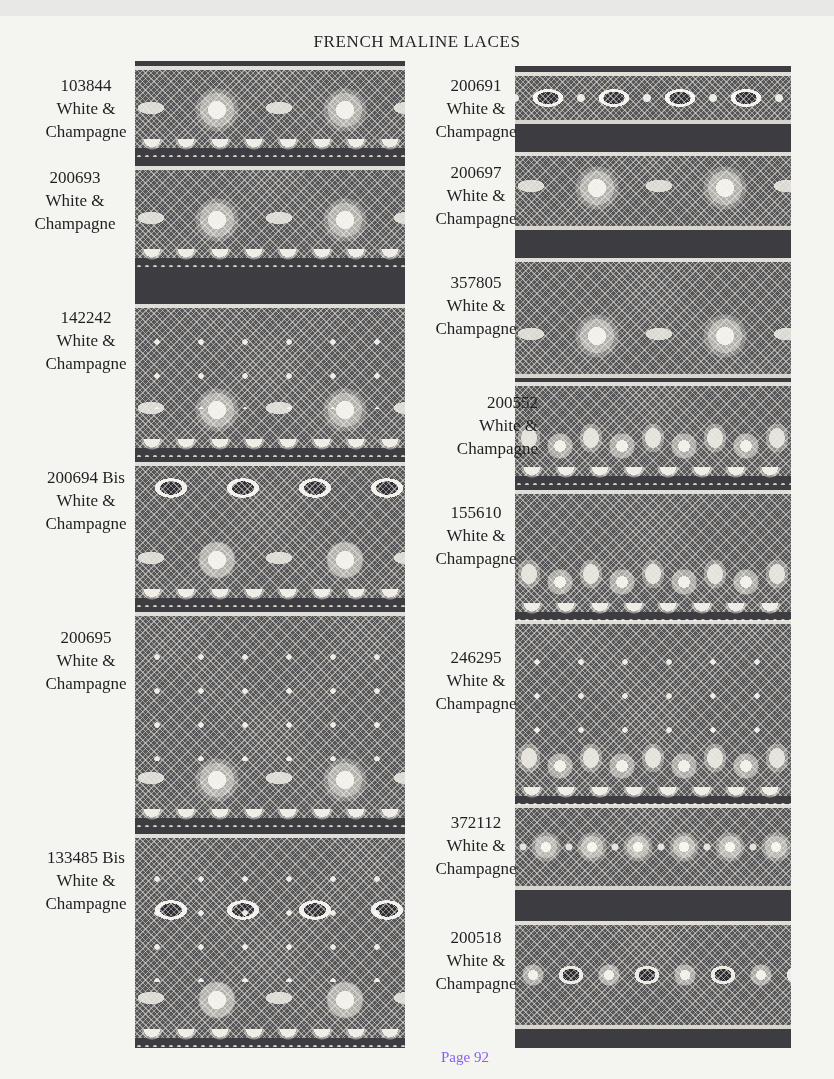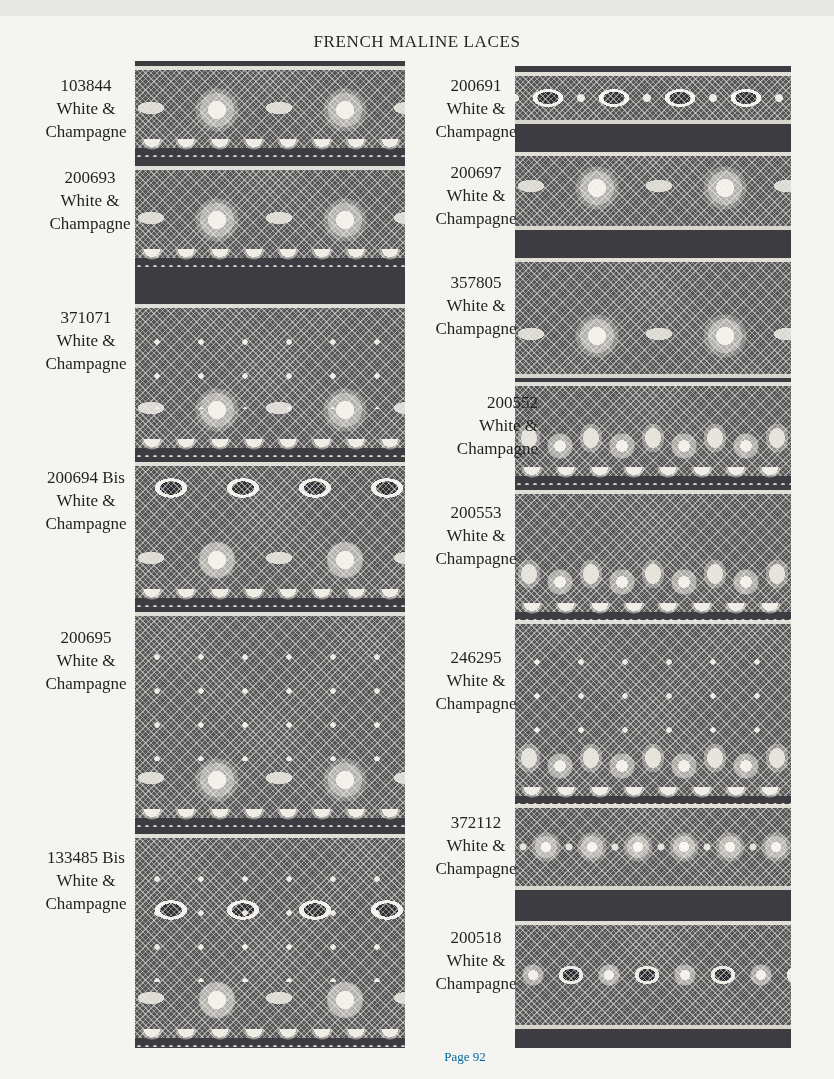--- a/index.html
+++ b/index.html
@@ -7,21 +7,21 @@
     position:relative;width:834px;height:1079px;margin:16px auto;
     background:#f4f4f1;overflow:hidden;
     font-family:"Liberation Serif","DejaVu Serif",serif;color:#1f1f1f;
   }
   .title{
     position:absolute;top:16px;left:0;right:0;text-align:center;
     font-size:17px;letter-spacing:.6px;color:#262626;
   }
   .footer{
     position:absolute;top:1033px;left:398px;width:134px;text-align:center;
-    font-size:13px;color:#0369a1;
+    font-size:15px;color:#8b5cf6;
   }
   .panel{position:absolute;background:#3c3c41;}
   .label{position:absolute;text-align:center;font-size:17px;line-height:23px;color:#1f1f1f;}
   
   .lace{
     position:absolute;left:0;right:0;
     background-color:rgba(233,230,220,.16);
     border-top:4px solid rgba(244,241,233,.88);
   }
   .lace::before{
@@ -115,27 +115,27 @@
       </div>
       <div class="lace m-eyelet-roses scalloped" style="top: 773px; height: 200px; --ey: 58px;">
         <div class="dots"></div>
       </div>
     </div>
     <div class="label" style="left: 24px; top: 58px; width: 124px;">
       <div>103844</div>
       <div>White &amp;</div>
       <div>Champagne</div>
     </div>
-    <div class="label" style="left: 28px; top: 150px; width: 124px;">
+    <div class="label" style="left: 13px; top: 150px; width: 124px;">
       <div>200693</div>
       <div>White &amp;</div>
       <div>Champagne</div>
     </div>
     <div class="label" style="left: 24px; top: 290px; width: 124px;">
-      <div>371071</div>
+      <div>142242</div>
       <div>White &amp;</div>
       <div>Champagne</div>
     </div>
     <div class="label" style="left: 24px; top: 450px; width: 124px;">
       <div>200694 Bis</div>
       <div>White &amp;</div>
       <div>Champagne</div>
     </div>
     <div class="label" style="left: 24px; top: 610px; width: 124px;">
       <div>200695</div>
@@ -173,21 +173,21 @@
       <div>357805</div>
       <div>White &amp;</div>
       <div>Champagne</div>
     </div>
     <div class="label" style="left: 414px; top: 375px; width: 124px; text-align: right;">
       <div>200552</div>
       <div>White &amp;</div>
       <div>Champagne</div>
     </div>
     <div class="label" style="left: 414px; top: 485px; width: 124px;">
-      <div>200553</div>
+      <div>155610</div>
       <div>White &amp;</div>
       <div>Champagne</div>
     </div>
     <div class="label" style="left: 414px; top: 630px; width: 124px;">
       <div>246295</div>
       <div>White &amp;</div>
       <div>Champagne</div>
     </div>
     <div class="label" style="left: 414px; top: 795px; width: 124px;">
       <div>372112</div>

